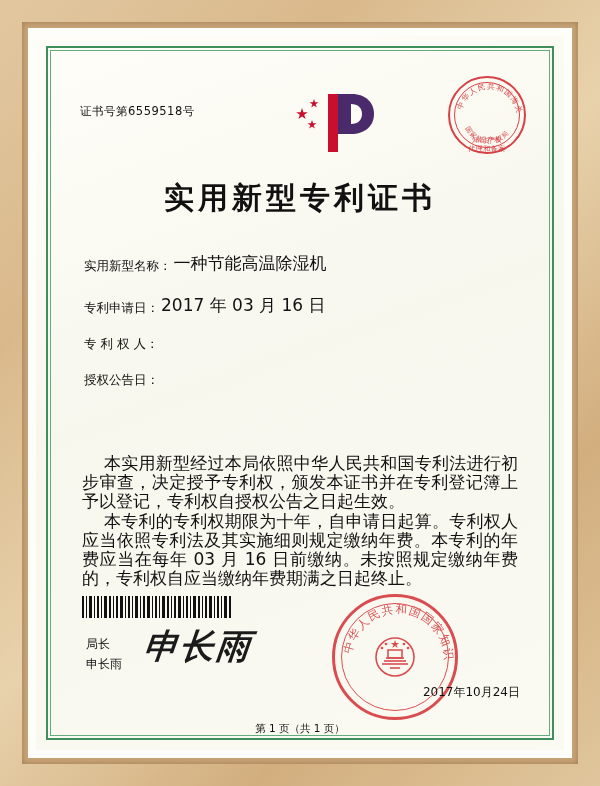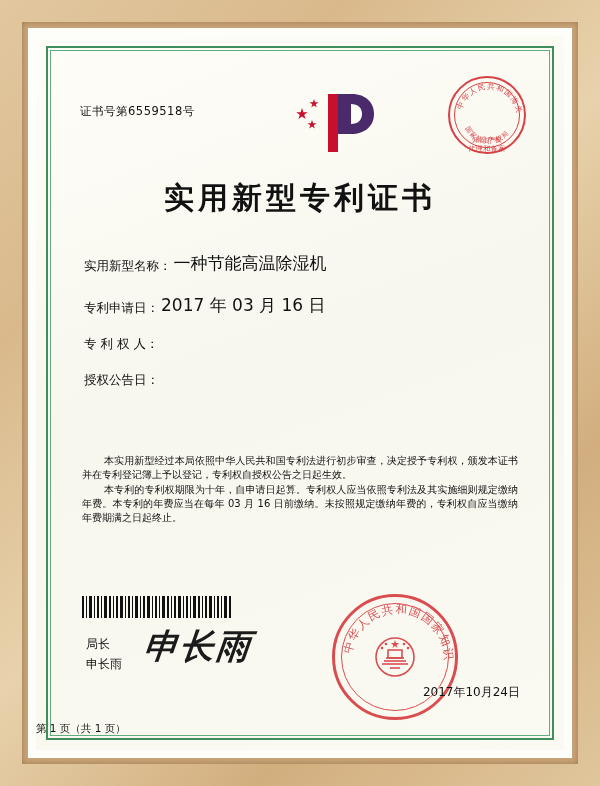--- a/index.html
+++ b/index.html
@@ -167,22 +167,22 @@
     color: #111;
     margin-left: 2px;
   }
 
   
   .body-text {
     position: absolute;
     left: 46px;
     top: 418px;
     width: 436px;
-    font-size: 10px;
-    line-height: 14px;
+    font-size: 17px;
+    line-height: 19px;
     color: #111;
     text-align: justify;
   }
   .body-text p {
     margin: 0 0 1px 0;
     text-indent: 22px;
   }
 
   
   .barcode {
@@ -254,21 +254,21 @@
     font-size: 12px;
     color: #111;
     white-space: nowrap;
   }
 
   
   .page-footer {
     position: absolute;
     left: 0; right: 0;
     top: 686px;
-    text-align: left;
+    text-align: center;
     font-size: 10.5px;
     color: #111;
   }
 </style>
 </head>
 <body>
 
 <div class="frame-outer">
   <div class="frame-inner-shadow"></div>
   <div class="mat"></div>

